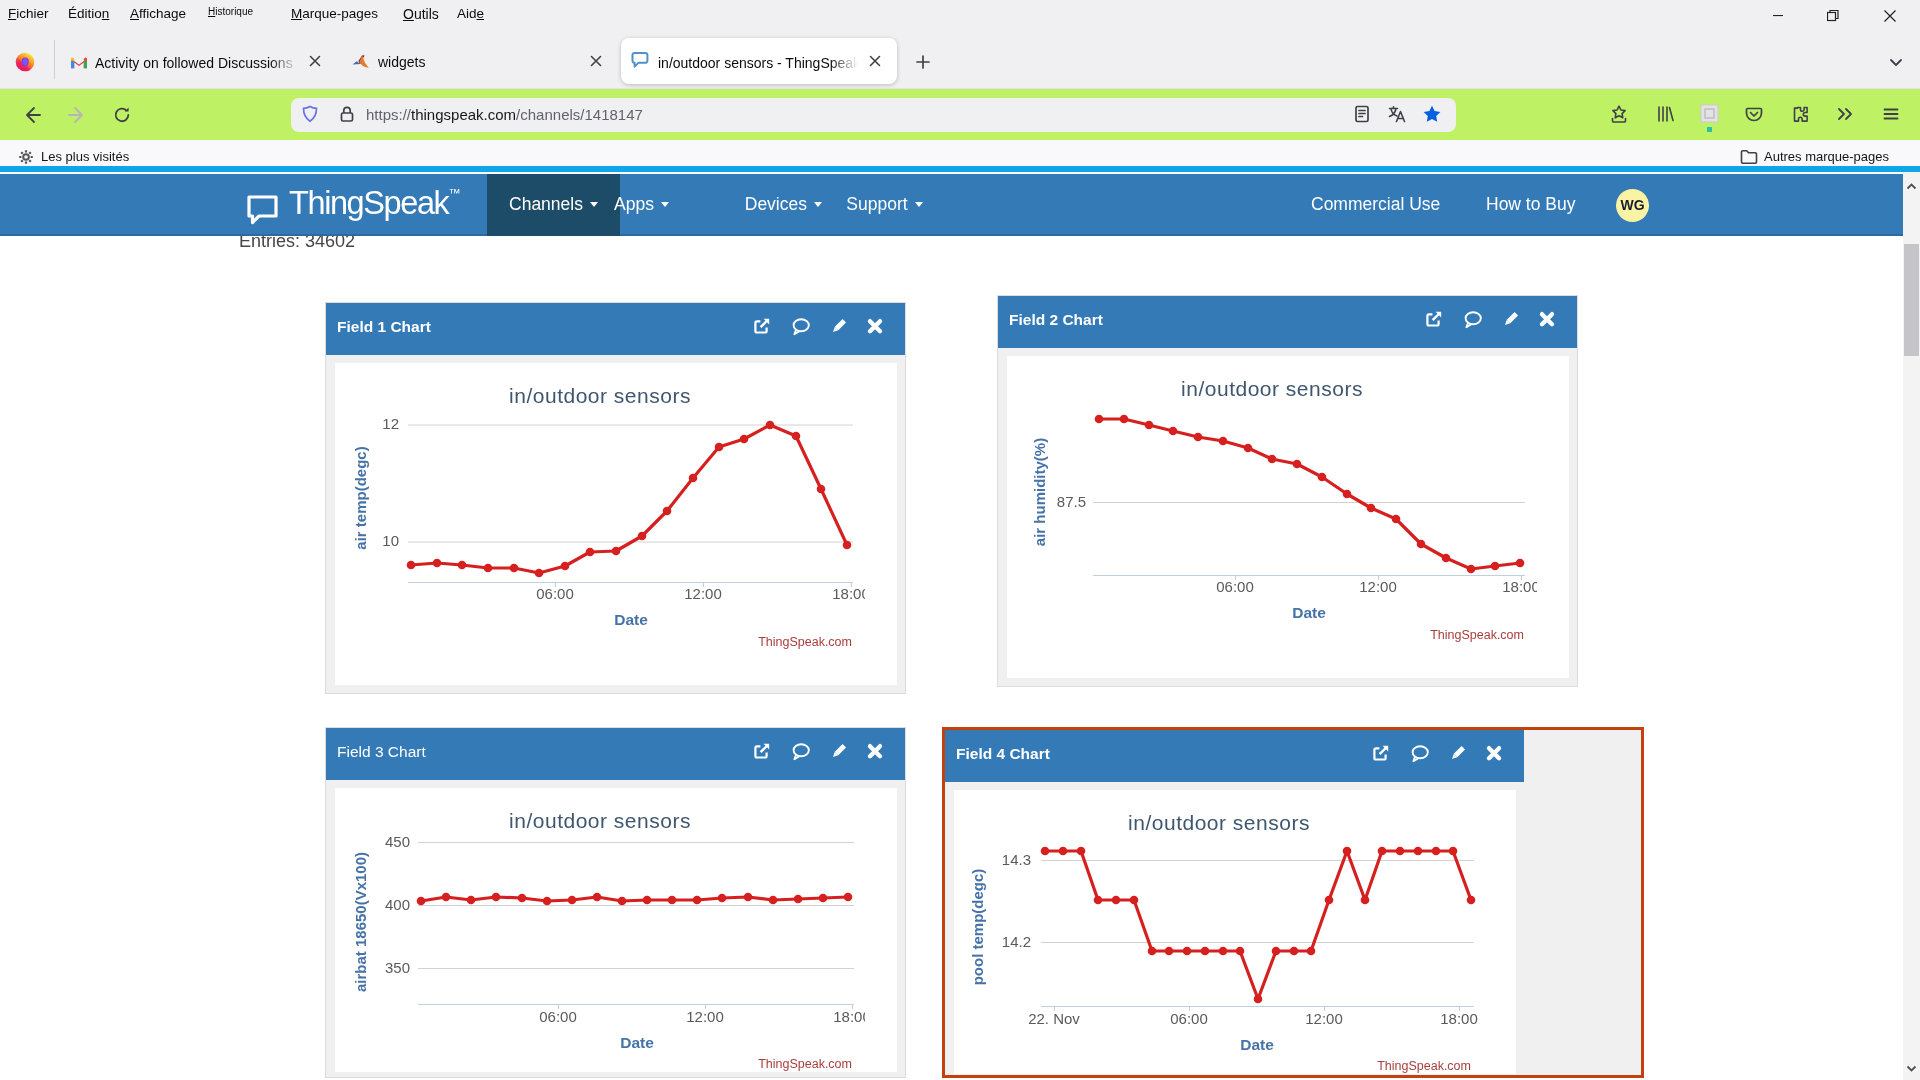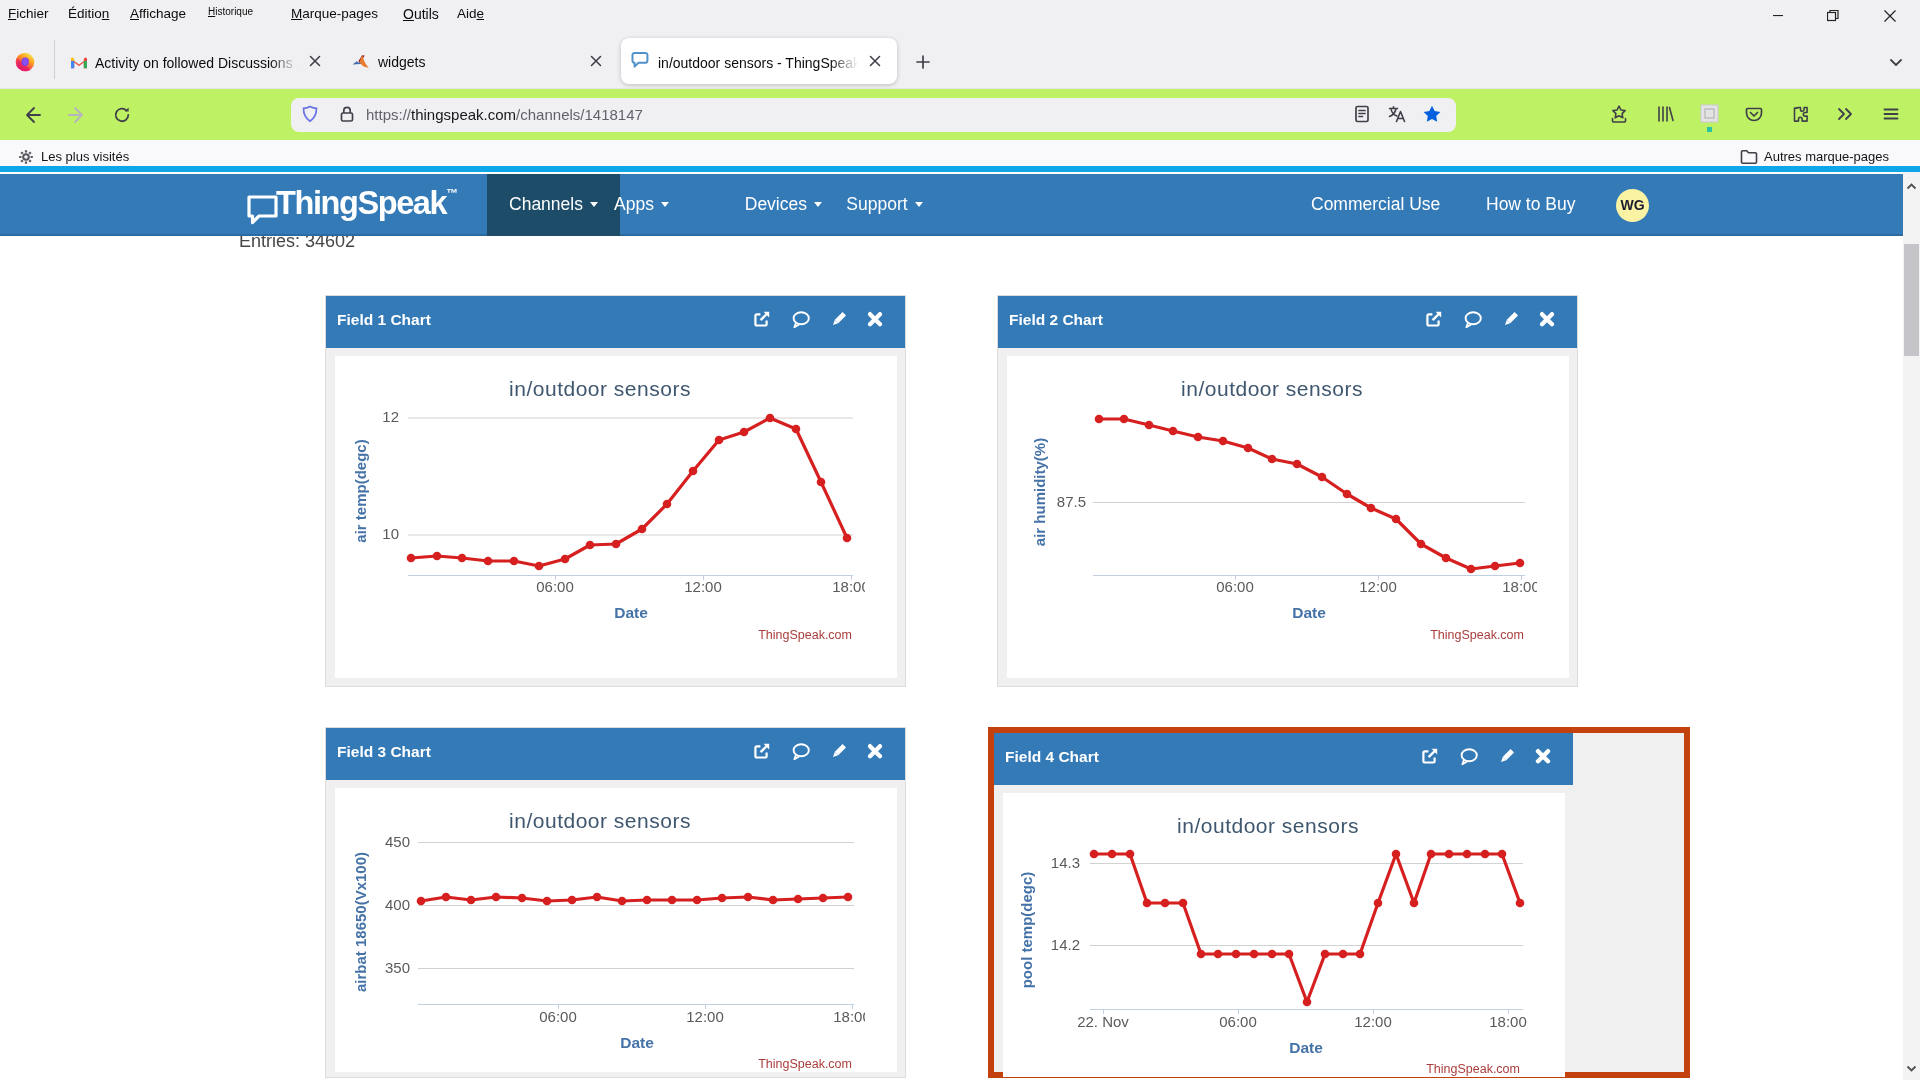--- a/index.html
+++ b/index.html
@@ -145,31 +145,31 @@
       <path d="M2.5 5 a1.2 1.2 0 0 1 1.2-1.2 h4 l1.8 2 h6.8 a1.2 1.2 0 0 1 1.2 1.2 v8 a1.2 1.2 0 0 1 -1.2 1.2 h-12.6 a1.2 1.2 0 0 1 -1.2-1.2 z" fill="none" stroke="#40404a" stroke-width="1.6"></path>
     </svg>
 <div class="ab" style="left:1764px;top:9px;font-size:13px;color:#15141a">Autres marque-pages</div>
 </div>
 <div class="ab" style="left:0;top:172px;width:1903px;height:908px;background:#fff;overflow:hidden">
 <div class="ab" style="left:239px;top:59px;font-size:18px;color:#474747;z-index:1">Entries: 34602</div>
 <div class="ab" style="left:0;top:2px;width:1903px;height:62px;background:#337ab7;z-index:5;border-bottom:2px solid #2c6ba0">
 <svg style="position:absolute;left:245px;top:19px;" width="36" height="33" viewBox="0 0 36 33">
         <path d="M4 4 h27 v19 h-17 l-6.5 6.5 v-6.5 h-3.5 z" fill="none" stroke="#fff" stroke-width="3.2" stroke-linejoin="round"></path>
       </svg>
-<div class="ab" style="left:276px;top:11px;font-size:32.5px;font-weight:bold;color:#fff;letter-spacing:-1.4px">ThingSpeak<span style="font-size:12px;vertical-align:17px;letter-spacing:0">™</span></div>
+<div class="ab" style="left:289px;top:11px;font-size:32.5px;font-weight:normal;color:#fff;letter-spacing:-1.4px">ThingSpeak<span style="font-size:12px;vertical-align:17px;letter-spacing:0">™</span></div>
 <div class="ab" style="left:313px;top:0;height:62px;width:133px;left:487px;background:#1c4c68"></div>
 <div class="ab" style="left:487px;top:20px;width:133px;text-align:center;font-size:17.5px;color:#fff">Channels<span style="display:inline-block;margin-left:7px;vertical-align:3px;border-left:4.5px solid transparent;border-right:4.5px solid transparent;border-top:5px solid #fff"></span></div>
 <div class="ab" style="left:614px;top:20px;width:90px;text-align:left;font-size:17.5px;color:#fff">Apps<span style="display:inline-block;margin-left:7px;vertical-align:3px;border-left:4.5px solid transparent;border-right:4.5px solid transparent;border-top:5px solid #fff"></span></div>
 <div class="ab" style="left:717px;top:20px;width:105px;text-align:right;font-size:17.5px;color:#fff">Devices<span style="display:inline-block;margin-left:7px;vertical-align:3px;border-left:4.5px solid transparent;border-right:4.5px solid transparent;border-top:5px solid #fff"></span></div>
 <div class="ab" style="left:832px;top:20px;width:105px;text-align:center;font-size:17.5px;color:#fff">Support<span style="display:inline-block;margin-left:7px;vertical-align:3px;border-left:4.5px solid transparent;border-right:4.5px solid transparent;border-top:5px solid #fff"></span></div>
 <div class="ab" style="left:1311px;top:20px;font-size:17.5px;color:#fff">Commercial Use</div>
 <div class="ab" style="left:1486px;top:20px;font-size:17.5px;color:#fff">How to Buy</div>
 <div class="ab" style="left:1616px;top:15px;width:33px;height:33px;border-radius:50%;background:#faf3a3;color:#1a1a2e;font-weight:bold;font-size:14px;text-align:center;line-height:33px">WG</div>
 </div>
-<div style="position:absolute;left:325px;top:123px;width:581px;height:392px;border:1px solid #dcdcdc;background:#f0f0f0">
+<div style="position:absolute;left:325px;top:130px;width:581px;height:392px;border:1px solid #dcdcdc;background:#f0f0f0">
       <div style="position:absolute;left:0;top:0;width:579px;height:52px;background:#337ab7"></div>
       <div style="position:absolute;left:11px;top:15px;font-size:15.5px;font-weight:bold;color:#fff">Field 1 Chart</div>
       <svg style="position:absolute;left:426px;top:13px;" width="20" height="20" viewBox="0 0 20 20">
         <path d="M14.6 11.5 v3.4 a1.6 1.6 0 0 1 -1.6 1.6 h-8 a1.6 1.6 0 0 1 -1.6 -1.6 v-8 a1.6 1.6 0 0 1 1.6 -1.6 h3.4" fill="none" stroke="#fff" stroke-width="2.2"></path>
         <path d="M8.6 11.2 L15.8 4" stroke="#fff" stroke-width="2.4"></path>
         <path d="M11.6 2.8 h5.6 v5.6 z" fill="#fff"></path>
       </svg>
       <svg style="position:absolute;left:465px;top:13px;" width="20" height="20" viewBox="0 0 20 20">
         <ellipse cx="10.2" cy="9.2" rx="7.6" ry="6" fill="none" stroke="#fff" stroke-width="1.9"></ellipse>
         <path d="M5 13.8 l-1.6 4.4 5-2.9" fill="none" stroke="#fff" stroke-width="1.9" stroke-linejoin="round"></path>
@@ -275,21 +275,21 @@
           <circle cx="414" cy="188" r="4.3" fill="#d62020"></circle>
           <circle cx="439" cy="202" r="4.3" fill="#d62020"></circle>
           <circle cx="464" cy="213" r="4.3" fill="#d62020"></circle>
           <circle cx="488" cy="210" r="4.3" fill="#d62020"></circle>
           <circle cx="513" cy="207" r="4.3" fill="#d62020"></circle>
         </svg>
       </div>
     </div>
 <div style="position:absolute;left:325px;top:555px;width:581px;height:351px;border:1px solid #dcdcdc;background:#f0f0f0">
       <div style="position:absolute;left:0;top:0;width:579px;height:52px;background:#337ab7"></div>
-      <div style="position:absolute;left:11px;top:15px;font-size:15.5px;font-weight:bold;color:#fff">Field 3 Chart</div>
+      <div style="position:absolute;left:11px;top:15px;font-size:15.5px;font-weight:normal;color:#fff">Field 3 Chart</div>
       <svg style="position:absolute;left:426px;top:13px;" width="20" height="20" viewBox="0 0 20 20">
         <path d="M14.6 11.5 v3.4 a1.6 1.6 0 0 1 -1.6 1.6 h-8 a1.6 1.6 0 0 1 -1.6 -1.6 v-8 a1.6 1.6 0 0 1 1.6 -1.6 h3.4" fill="none" stroke="#fff" stroke-width="2.2"></path>
         <path d="M8.6 11.2 L15.8 4" stroke="#fff" stroke-width="2.4"></path>
         <path d="M11.6 2.8 h5.6 v5.6 z" fill="#fff"></path>
       </svg>
       <svg style="position:absolute;left:465px;top:13px;" width="20" height="20" viewBox="0 0 20 20">
         <ellipse cx="10.2" cy="9.2" rx="7.6" ry="6" fill="none" stroke="#fff" stroke-width="1.9"></ellipse>
         <path d="M5 13.8 l-1.6 4.4 5-2.9" fill="none" stroke="#fff" stroke-width="1.9" stroke-linejoin="round"></path>
       </svg>
       <svg style="position:absolute;left:503px;top:13px;" width="20" height="20" viewBox="0 0 20 20">
@@ -335,21 +335,21 @@
           <circle cx="362" cy="112" r="4.3" fill="#d62020"></circle>
           <circle cx="387" cy="110" r="4.3" fill="#d62020"></circle>
           <circle cx="413" cy="109" r="4.3" fill="#d62020"></circle>
           <circle cx="438" cy="112" r="4.3" fill="#d62020"></circle>
           <circle cx="463" cy="111" r="4.3" fill="#d62020"></circle>
           <circle cx="488" cy="110" r="4.3" fill="#d62020"></circle>
           <circle cx="513" cy="109" r="4.3" fill="#d62020"></circle>
         </svg>
       </div>
     </div>
-<div style="position:absolute;left:988px;top:555px;width:702px;height:351px;border:6px solid #c2410c;background:#f0f0f0">
+<div style="position:absolute;left:942px;top:555px;width:702px;height:351px;border:3px solid #c2410c;background:#f0f0f0">
       <div style="position:absolute;left:0;top:0;width:579px;height:52px;background:#337ab7"></div>
       <div style="position:absolute;left:11px;top:15px;font-size:15.5px;font-weight:bold;color:#fff">Field 4 Chart</div>
       <svg style="position:absolute;left:426px;top:13px;" width="20" height="20" viewBox="0 0 20 20">
         <path d="M14.6 11.5 v3.4 a1.6 1.6 0 0 1 -1.6 1.6 h-8 a1.6 1.6 0 0 1 -1.6 -1.6 v-8 a1.6 1.6 0 0 1 1.6 -1.6 h3.4" fill="none" stroke="#fff" stroke-width="2.2"></path>
         <path d="M8.6 11.2 L15.8 4" stroke="#fff" stroke-width="2.4"></path>
         <path d="M11.6 2.8 h5.6 v5.6 z" fill="#fff"></path>
       </svg>
       <svg style="position:absolute;left:465px;top:13px;" width="20" height="20" viewBox="0 0 20 20">
         <ellipse cx="10.2" cy="9.2" rx="7.6" ry="6" fill="none" stroke="#fff" stroke-width="1.9"></ellipse>
         <path d="M5 13.8 l-1.6 4.4 5-2.9" fill="none" stroke="#fff" stroke-width="1.9" stroke-linejoin="round"></path>

